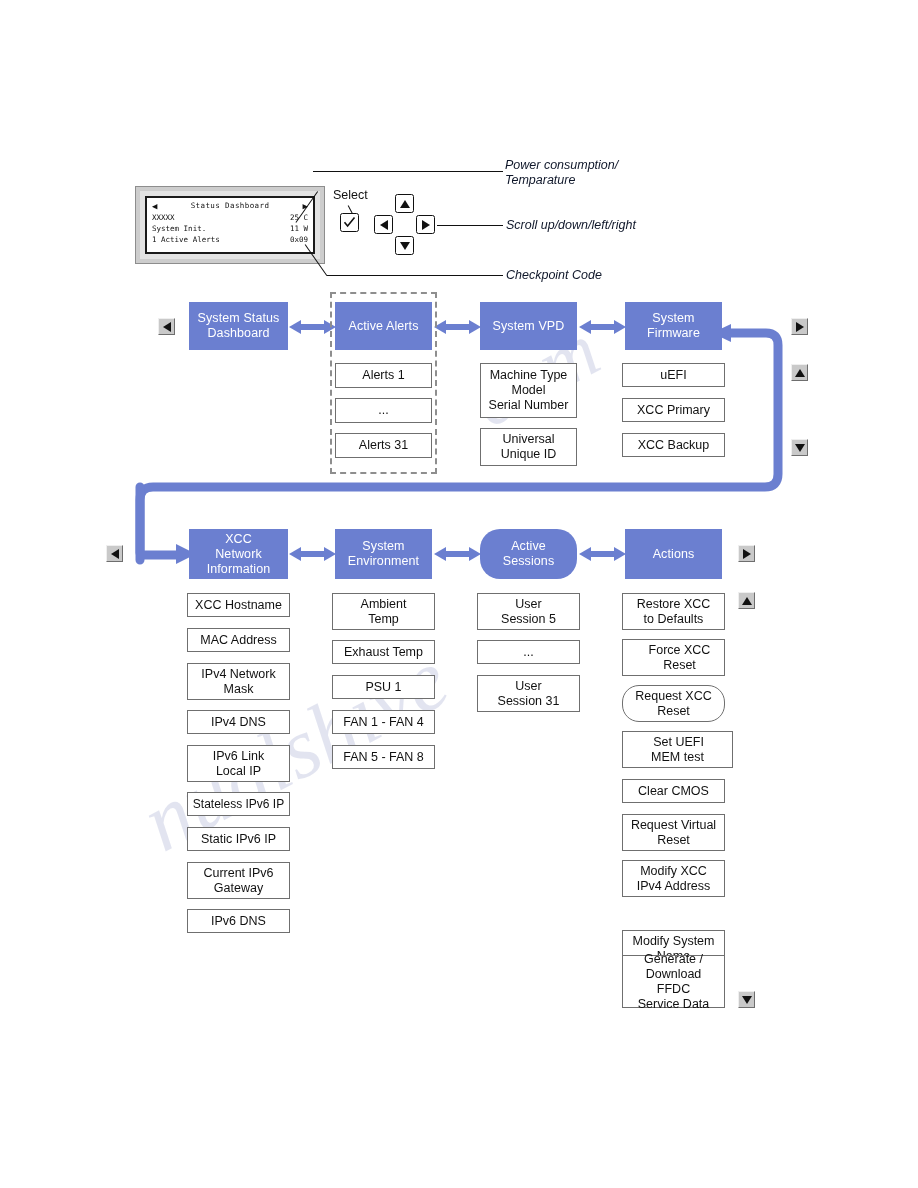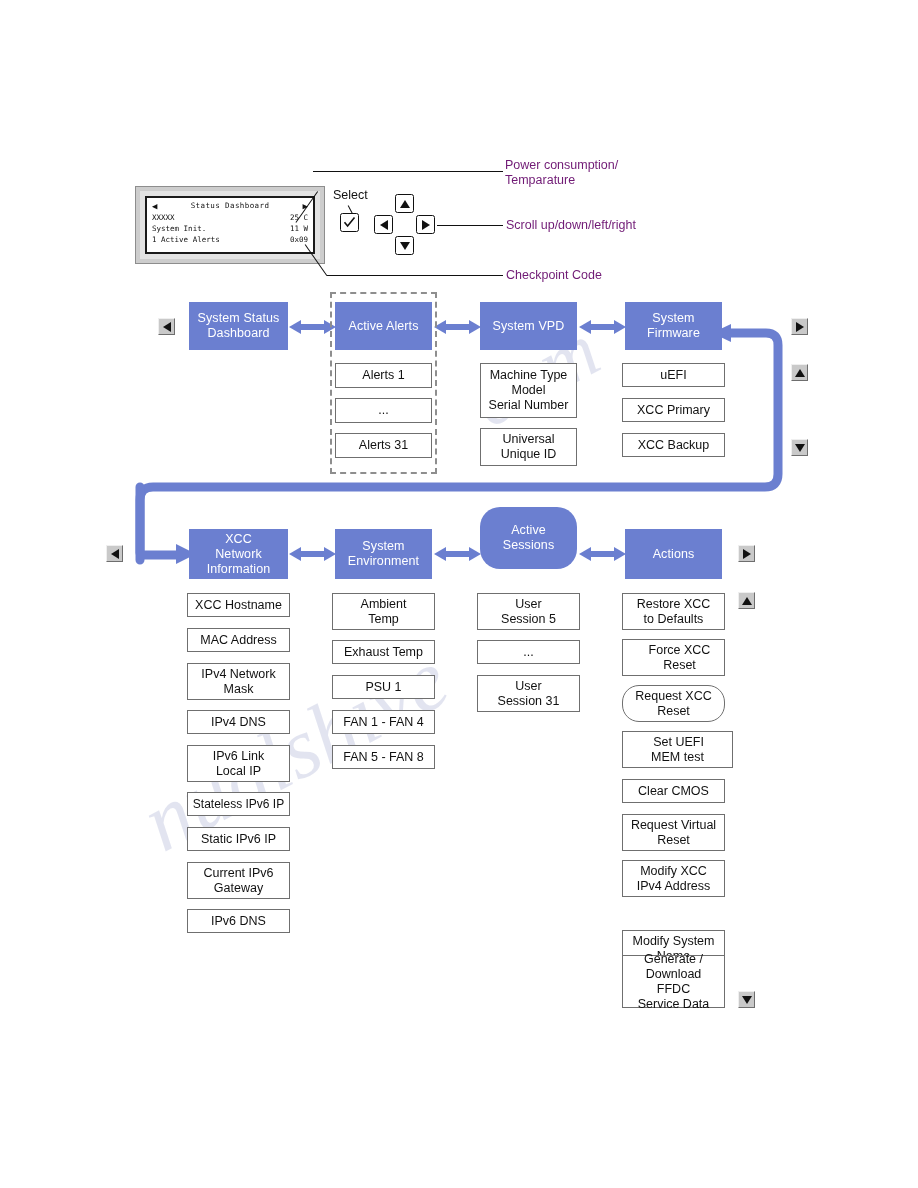--- a/index.html
+++ b/index.html
@@ -60,23 +60,24 @@
   .lcd-line span { white-space: pre; }
 
   
   .callout { position:absolute; background:#111; }
   .callout-h { height:1.3px; }
   .callout-d { position:absolute; background:#111; height:1.3px; transform-origin: left center; }
 
   .callout-label {
     position:absolute;
     font-size: 12.5px;
-    color:#701a75;
+    color:#0f172a;
     line-height: 15px;
     white-space: nowrap;
+    font-style: italic;
   }
 
   
   .keybtn {
     position:absolute;
     width:19px; height:19px;
     background:#ffffff;
     border:1.4px solid #111;
     border-radius:2.5px;
     display:flex; align-items:center; justify-content:center;
@@ -344,21 +345,21 @@
     </span>
   </div>
 
   <div class="node" style="left:335px; top:529px; width:97px; height:50px;">
     <span>
       <span style="display: block;">System</span>
       <span style="display: block;">Environment</span>
     </span>
   </div>
 
-  <div class="node" style="left:480px; top:507px; width:97px; height:62px;border-radius:20px;">
+  <div class="node" style="left:480px; top:529px; width:97px; height:50px;border-radius:20px;">
     <span>
       <span style="display: block;">Active</span>
       <span style="display: block;">Sessions</span>
     </span>
   </div>
 
   <div class="node" style="left:625px; top:529px; width:97px; height:50px;">
     <span>
       <span style="display: block;">Actions</span>
     </span>

